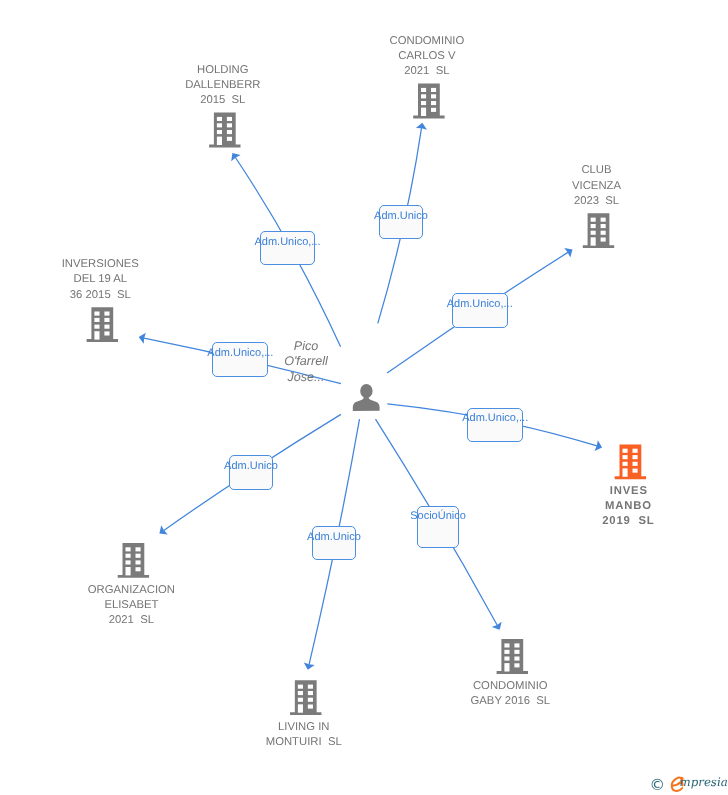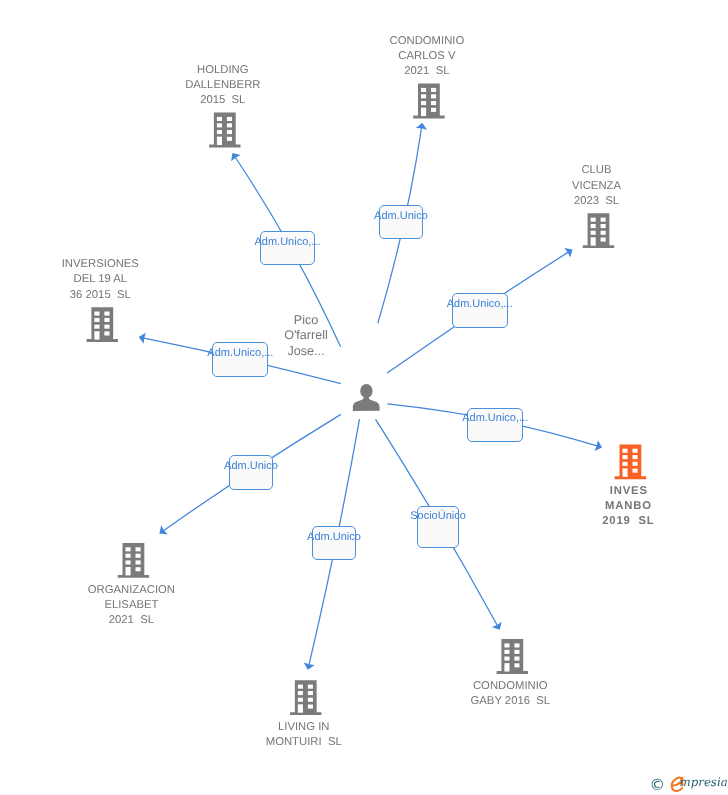--- a/index.html
+++ b/index.html
@@ -72,21 +72,21 @@
     <div class="node-label" style="font-weight: bold; letter-spacing: 0.8px; text-indent: 0.8px; left: 0px; width: 728px; transform: translateX(264.4px); top: 483.9px;">INVES
 MANBO
 2019  SL</div>
     <div class="node-label" style="left: 0px; width: 728px; transform: translateX(-232.6px); top: 582.5px;">ORGANIZACION
 ELISABET
 2021  SL</div>
     <div class="node-label" style="left: 0px; width: 728px; transform: translateX(-60.25px); top: 719.8px;">LIVING IN
 MONTUIRI  SL</div>
     <div class="node-label" style="left: 0px; width: 728px; transform: translateX(146.3px); top: 678.6px;">CONDOMINIO
 GABY 2016  SL</div>
-    <div class="center-label" style="left: 0px; width: 612px; transform: translateX(-2.26485e-14px); top: 313px;">Pico
+    <div class="center-label" style="left: 0px; width: 612px; transform: translateX(-2.26485e-14px); top: 339px; font-style: italic;">Pico
 O'farrell
 Jose...</div>
   <svg width="728" height="795" viewBox="0 0 728 795" style="position: absolute; left: 0px; top: 0px;">
         <g>
           <path d="M213.9 112.6 h21.8 v32.5 h-21.8 Z M209.10000000000002 144.5 h31.4 v2.9 h-31.4 Z" fill="#7b7b7b"></path>
           <rect x="216.9" y="116.89999999999999" width="5.1" height="4.1" fill="#ffffff"></rect>
           <rect x="226.9" y="116.89999999999999" width="5.1" height="4.1" fill="#ffffff"></rect>
           <rect x="216.9" y="123.3" width="5.1" height="4.1" fill="#ffffff"></rect>
           <rect x="226.9" y="123.3" width="5.1" height="4.1" fill="#ffffff"></rect>
           <rect x="216.9" y="130" width="5.1" height="4.1" fill="#ffffff"></rect>

